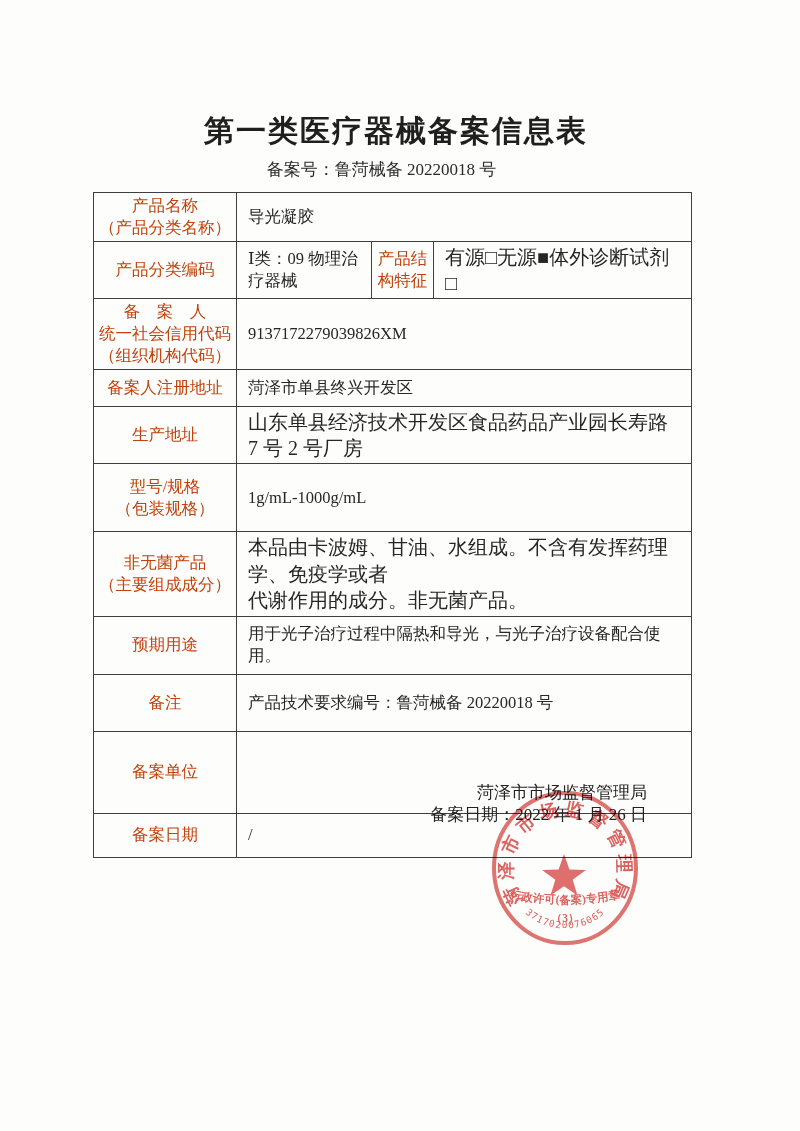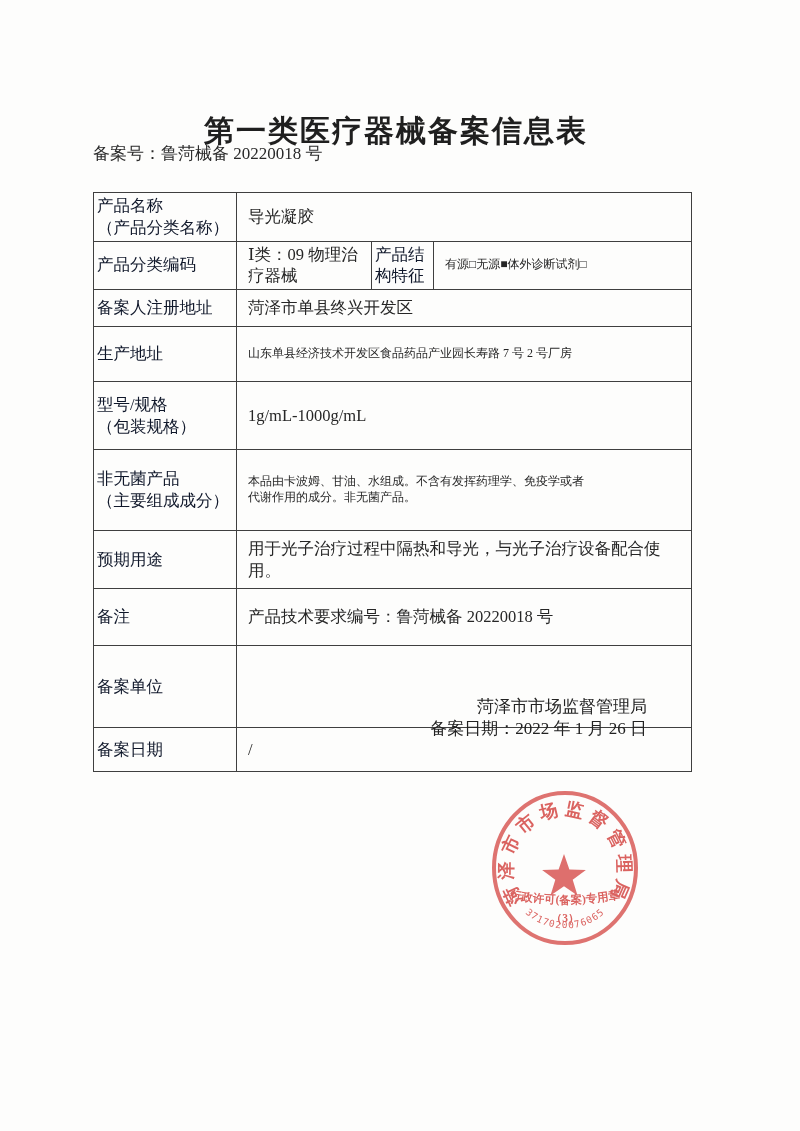--- a/index.html
+++ b/index.html
@@ -12,44 +12,44 @@
   .page{
     position:relative;width:800px;height:1131px;
     background:#fdfdfc;overflow:hidden;
   }
   .doc-title{
     position:absolute;left:93px;top:107px;width:598px;
     text-align:center;font-size:30px;font-weight:bold;
     letter-spacing:2px;color:#1f1f1f;margin:4px;
   }
   .record-no{
-    position:absolute;left:93px;top:142px;width:577px;
-    text-align:left;font-size:17px;color:#2a2a2a;font-family:Liberation Serif, serif;
+    position:absolute;left:93px;top:158px;width:577px;
+    text-align:center;font-size:17px;color:#2a2a2a;font-family:Liberation Serif, serif;
   }
   table.form{
     position:absolute;left:93px;top:192px;
     width:598px;border-collapse:collapse;table-layout:fixed;
   }
   table.form td{
     border:1px solid #3f3f3f;
     font-size:16.5px;line-height:1.32;
     overflow:visible;
   }
   td.lbl{
-    vertical-align:middle;
+    text-align:center;vertical-align:middle;
     white-space:pre-line;padding:2px 3px;
-    color:#0f172a;
+    color:#c2410c;
   }
   td.val{
     text-align:left;vertical-align:middle;
     white-space:pre-line;padding:2px 13px 2px 11px;
     font-size:17px;color:#262626;
     position:relative;
   }
-  td.val.small{font-size:12px;}
+  td.val.small{font-size:20px;}
   .filing{
     position:absolute;right:44px;top:50px;z-index:3;
     text-align:right;font-size:17px;line-height:22px;
     color:#222;white-space:nowrap;
   }
   .stamp{
     position:absolute;left:483px;top:786px;width:164px;height:164px;
     mix-blend-mode:multiply;opacity:0.82;z-index:5;
     pointer-events:none;
   }
@@ -76,20 +76,26 @@
 （产品分类名称）</td>
       <td class="val" colspan="3">导光凝胶</td>
     </tr>
     <tr style="height:45px">
       <td class="lbl">产品分类编码</td>
       <td class="val">Ⅰ类：09 物理治
 疗器械</td>
       <td class="lbl">产品结
 构特征</td>
       <td class="val small">有源□无源■体外诊断试剂□</td>
+    </tr>
+    <tr style="height:69px">
+      <td class="lbl">备　案　人
+统一社会信用代码
+（组织机构代码）</td>
+      <td class="val" colspan="3">9137172279039826XM</td>
     </tr>
     <tr style="height:37px">
       <td class="lbl">备案人注册地址</td>
       <td class="val" colspan="3">菏泽市单县终兴开发区</td>
     </tr>
     <tr style="height:55px">
       <td class="lbl">生产地址</td>
       <td class="val small" colspan="3">山东单县经济技术开发区食品药品产业园长寿路 7 号 2 号厂房</td>
     </tr>
     <tr style="height:68px">

